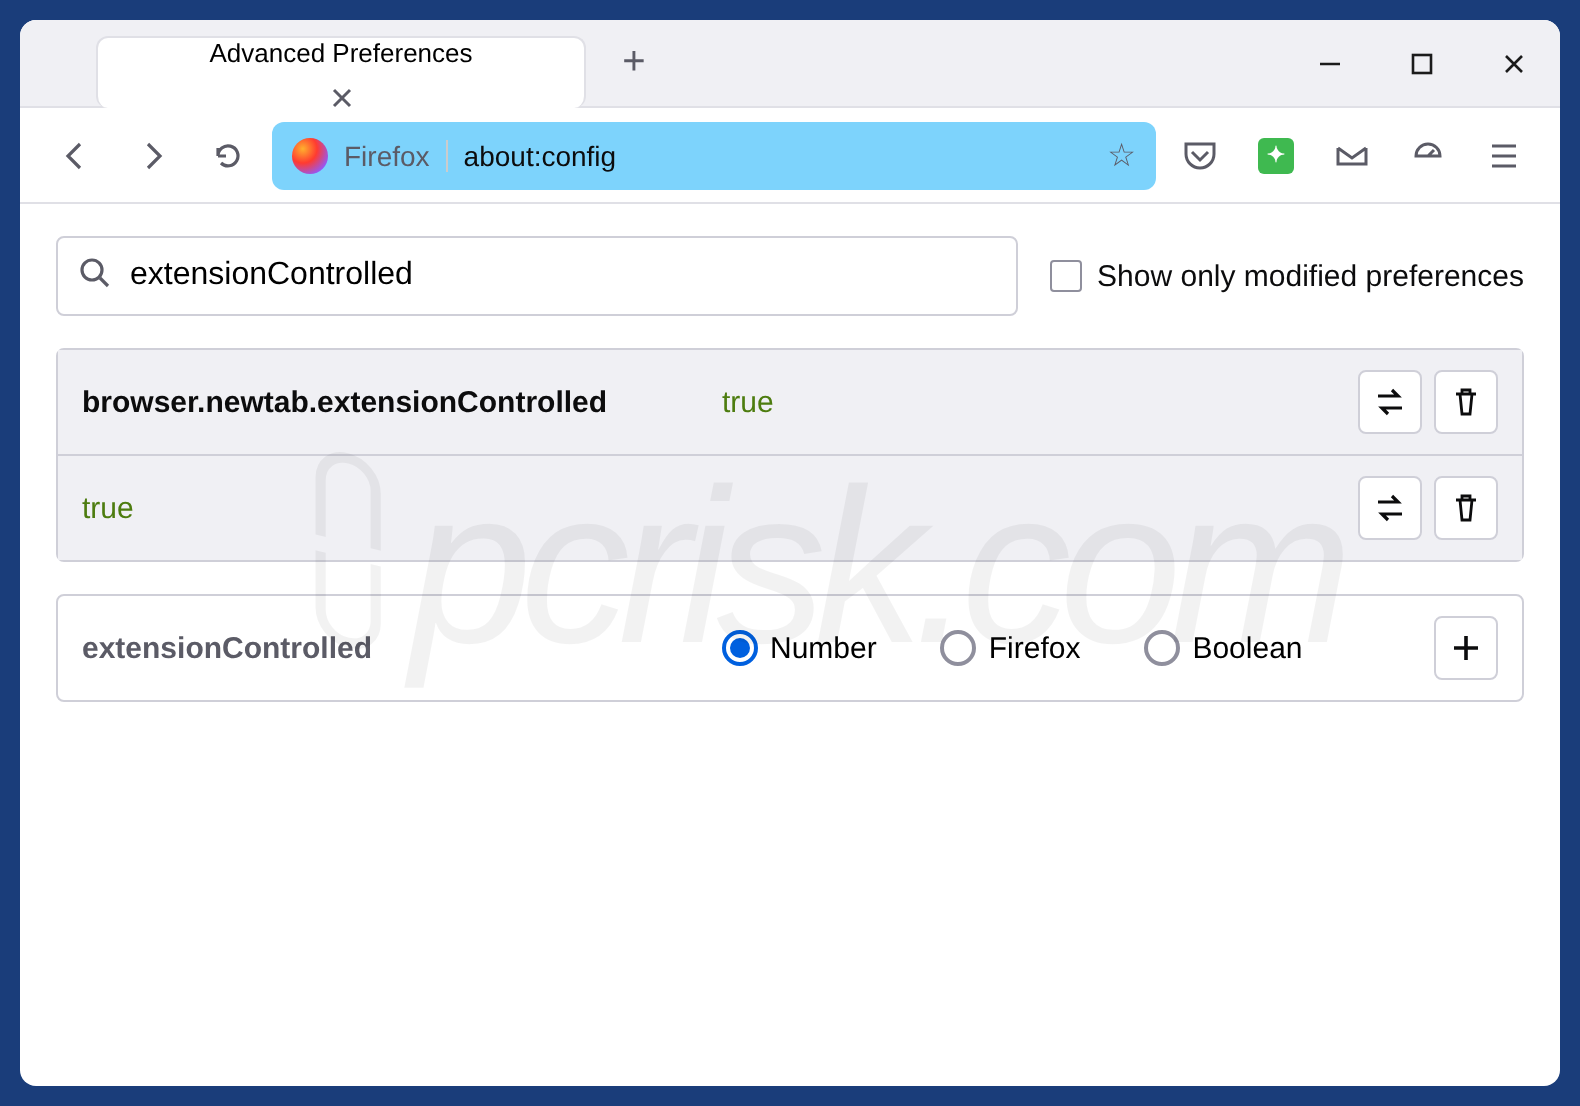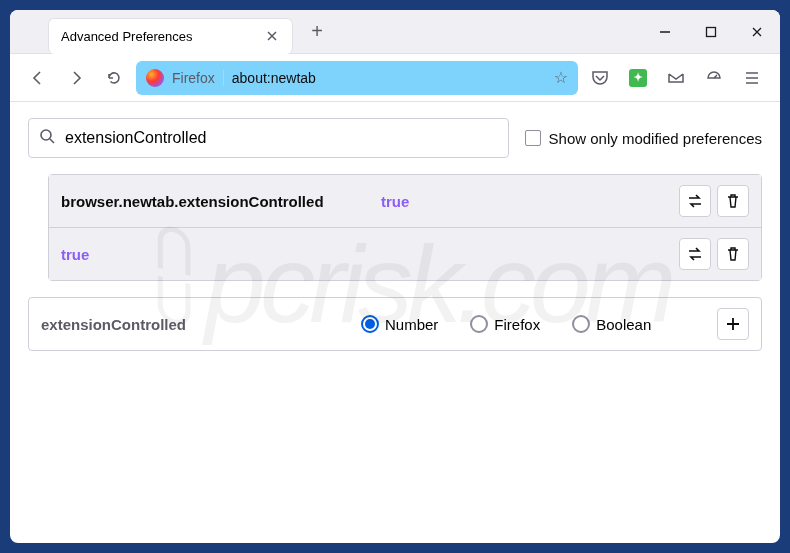--- a/index.html
+++ b/index.html
@@ -1,19 +1,19 @@
 <!DOCTYPE html>
 <html><head>
 <meta charset="utf-8">
 <style>
 * { box-sizing: border-box; margin: 0; padding: 0; }
 body { width: 790px; height: 553px; font-family: -apple-system, "Segoe UI", sans-serif; background: #1a3d7a; position: relative; overflow: hidden; }
 .window { position: absolute; top: 10px; left: 10px; right: 10px; bottom: 10px; background: #fff; border-radius: 8px; display: flex; flex-direction: column; overflow: hidden; }
 .titlebar { height: 44px; background: #f0f0f4; display: flex; align-items: center; padding-left: 38px; border-bottom: 1px solid #e0e0e6; }
-.tab { display: flex; align-items: center; gap: 8px; height: 36px; background: #fff; border-radius: 6px; margin-top: 8px; padding: 0 12px; border: 1px solid #e0e0e6; border-bottom: none; min-width: 245px; }
+.tab { display: flex; align-items: center; gap: 8px; height: 36px; background: #fff; border-radius: 6px; margin-top: 8px; padding: 0 12px; border: 1px solid #e0e0e6; border-bottom: none; min-width: 245px; flex-direction: column; }
 .tab-title { font-size: 13px; flex: 1; }
 .tab-close { width: 16px; height: 16px; display: flex; align-items: center; justify-content: center; color: #5b5b66; cursor: pointer; }
 .new-tab-btn { width: 32px; height: 32px; display: flex; align-items: center; justify-content: center; color: #5b5b66; margin-left: 8px; cursor: pointer; font-size: 20px; font-weight: 300; }
 .win-controls { margin-left: auto; display: flex; }
 .win-btn { width: 46px; height: 44px; display: flex; align-items: center; justify-content: center; color: #1b1b1b; cursor: pointer; }
 .toolbar { height: 48px; display: flex; align-items: center; gap: 6px; padding: 0 12px; border-bottom: 1px solid #e0e0e6; }
 .nav-btn { width: 32px; height: 32px; display: flex; align-items: center; justify-content: center; border-radius: 4px; color: #5b5b66; cursor: pointer; }
 .urlbar { flex: 1; height: 34px; background: #7dd3fc; border-radius: 6px; display: flex; align-items: center; padding: 0 10px; gap: 8px; }
 .ff-icon { width: 18px; height: 18px; border-radius: 50%; background: radial-gradient(circle at 30% 30%, #ffb02e, #ff3b30 40%, #9059ff 80%); }
 .ff-label { font-size: 14px; color: #5b5b66; padding-right: 8px; border-right: 1px solid #ccc; }
@@ -21,25 +21,25 @@
 .star { color: #5b5b66; font-size: 16px; }
 .toolbar-icon { width: 32px; height: 32px; display: flex; align-items: center; justify-content: center; color: #5b5b66; cursor: pointer; }
 .ev-icon { width: 18px; height: 18px; background: #3fb950; border-radius: 3px; display:flex; align-items:center; justify-content:center; color:#fff; font-size:11px; font-weight:bold; }
 .content { flex: 1; padding: 16px 18px; overflow: auto; }
 .search-row { display: flex; align-items: center; gap: 16px; margin-bottom: 16px; }
 .search-box { flex: 1; height: 40px; border: 1px solid #cfcfd8; border-radius: 4px; display: flex; align-items: center; padding: 0 10px; gap: 10px; }
 .search-icon { color: #5b5b66; }
 .search-input { border: none; outline: none; font-size: 16px; flex: 1; background: transparent; }
 .checkbox-row { display: flex; gap: 8px; font-size: 15px; color: #0c0c0d; cursor: pointer; }
 .checkbox { width: 16px; height: 16px; border: 1px solid #8f8f9d; border-radius: 2px; background: #fff; }
-.pref-table { border: 1px solid #cfcfd8; border-radius: 4px; margin-bottom: 16px; margin-left: 20px; }
+.pref-table { border: 1px solid #cfcfd8; border-radius: 4px; margin-bottom: 16px; }
 .pref-row { display: flex; align-items: center; padding: 10px 12px; border-bottom: 1px solid #cfcfd8; background: #f0f0f4; min-height: 48px; }
 .pref-row:last-child { border-bottom: none; }
 .pref-name { width: 320px; font-size: 15px; font-weight: 700; color: #0c0c0d; word-break: break-all; }
-.pref-value { flex: 1; font-size: 15px; font-weight: 700; color: #8b5cf6; }
+.pref-value { flex: 1; font-size: 15px; font-weight: 400; color: #4d7c0f; }
 .pref-actions { display: flex; gap: 6px; }
 .action-btn { width: 32px; height: 32px; border: 1px solid #cfcfd8; border-radius: 4px; background: #fff; display: flex; align-items: center; justify-content: center; cursor: pointer; color: #0c0c0d; }
 .new-pref { border: 1px solid #cfcfd8; border-radius: 4px; display: flex; align-items: center; padding: 10px 12px; }
 .new-pref-name { width: 320px; font-size: 15px; font-weight: 700; color: #5b5b66; }
 .radio-group { flex: 1; display: flex; gap: 32px; }
 .radio-item { display: flex; align-items: center; gap: 6px; font-size: 15px; cursor: pointer; }
 .radio { width: 18px; height: 18px; border: 2px solid #8f8f9d; border-radius: 50%; position: relative; }
 .radio.checked { border-color: #0060df; }
 .radio.checked::after { content: ""; position: absolute; top: 2px; left: 2px; width: 10px; height: 10px; border-radius: 50%; background: #0060df; }
 .watermark { position: absolute; top: 50%; left: 50%; transform: translate(-50%, -50%); font-size: 110px; font-weight: 400; font-style: italic; color: rgba(0,0,0,0.05); pointer-events: none; letter-spacing: -6px; white-space: nowrap; }
@@ -91,21 +91,21 @@
         </svg>
       </div>
     <div class="nav-btn">
         <svg width="16" height="16" viewBox="0 0 16 16">
           <path d="M3 8a5 5 0 1 1 1.5 3.5M3 8V4m0 4h4" stroke="currentColor" stroke-width="1.6" fill="none"></path>
         </svg>
       </div>
     <div class="urlbar">
       <span class="ff-icon"></span>
       <span class="ff-label">Firefox</span>
-      <span class="url-text">about:newtab</span>
+      <span class="url-text">about:config</span>
       <span class="star">☆</span>
     </div>
     <div class="toolbar-icon">
         <svg width="18" height="18" viewBox="0 0 18 18">
           <path d="M2 3h14v5a7 7 0 0 1-14 0V3zM5 7l4 4 4-4" stroke="currentColor" stroke-width="1.5" fill="none"></path>
         </svg>
       </div>
     <div class="toolbar-icon">
         <span class="ev-icon">✦</span>
       </div>

